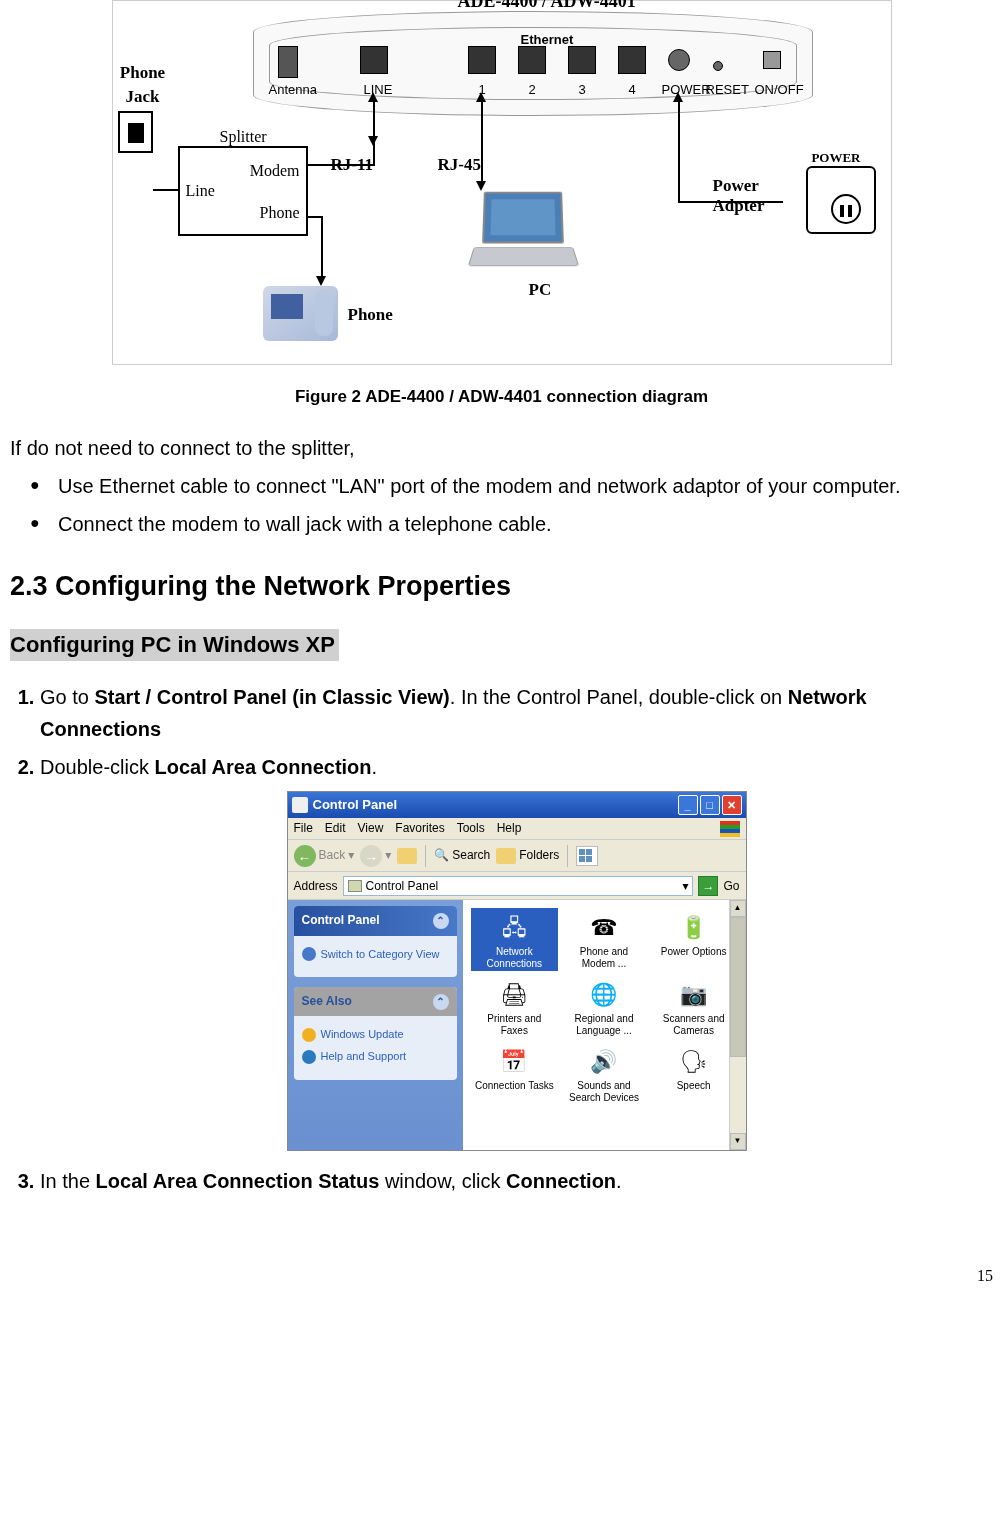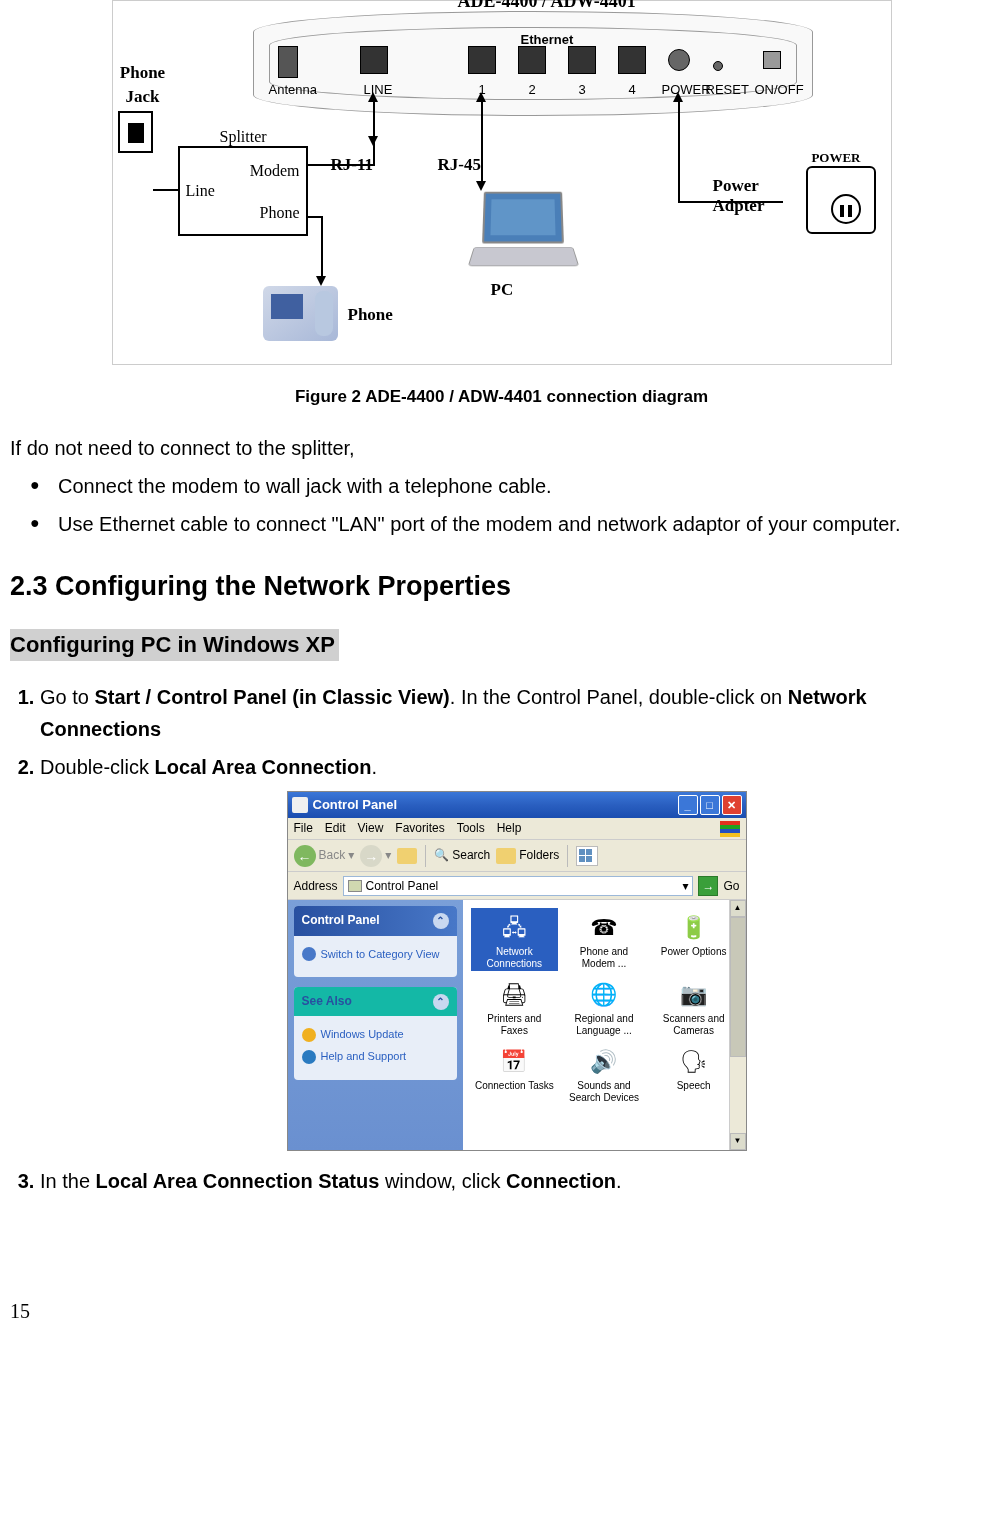--- a/index.html
+++ b/index.html
@@ -384,21 +384,21 @@
       background: linear-gradient(to right, #2850a0, #4878c8);
       color: #fff;
       padding: 5px 8px;
       font-weight: bold;
       display: flex;
       align-items: center;
       justify-content: space-between;
       font-size: 12px;
     }
     .xp-panel-hdr.light {
-      background: #14b8a6;
+      background: #a3a3a3;
       color: #2850a0;
       gap: 36px;
     }
     .xp-panel-hdr .circ {
       width: 16px; height: 16px;
       border-radius: 50%;
       background: #c8d8f0;
       color: #2850a0;
       display: flex;
       align-items: center;
@@ -467,23 +467,23 @@
       align-items: center;
       justify-content: center;
       font-size: 8px;
     }
     .scrollbar .sb-thumb {
       background: #c8c8b8;
       border: 1px solid #bbb;
       height: 140px;
     }
     .page-num {
-      text-align: left;
-      font-size: 20px;
-      margin-top: 100px;
+      text-align: right;
+      font-size: 16px;
+      margin-top: 68px;
       font-family: "Times New Roman", serif;
     }
     .cp-mini-ico {
       width: 14px; height: 12px;
       background: #d0d8b0;
       border: 1px solid #888;
     }
   </style>
 </head>
 <body>
@@ -536,21 +536,21 @@
     <div class="phone-device">
       <div class="phone-keypad"></div>
       <div class="phone-handset"></div>
     </div>
     <div class="diagram-label bold" style="left:235px; top:302px;">Phone</div>
 
     <div class="laptop">
       <div class="laptop-screen"></div>
       <div class="laptop-base"></div>
     </div>
-    <div class="diagram-label bold" style="left:378px; top:277px;">PC</div>
+    <div class="diagram-label bold" style="left:416px; top:277px;">PC</div>
 
     <div class="diagram-label bold" style="left:600px; top:175px; white-space:pre; line-height:1.2;">Power
 Adpter</div>
     <div class="diagram-label bold" style="right:30px; top:148px; font-size:13px;">POWER</div>
     <div class="power-adapter">
       <div class="adapter-box"></div>
       <div class="adapter-plug"></div>
     </div>
 
     <div class="arrow-line v" style="left:260px; top:96px; height:45px;"></div>
@@ -570,22 +570,22 @@
     <div class="arrow-line h" style="left:195px; top:215px; width:15px;"></div>
     <div class="arrow-line v" style="left:208px; top:215px; height:65px;"></div>
     <div class="arrow-head down" style="left:203px; top:275px;"></div>
   </div>
 
   <div class="figure-caption">Figure 2 ADE-4400 / ADW-4401 connection diagram</div>
 
   <p class="body-text">If do not need to connect to the splitter,</p>
 
   <ul class="main-bullets">
+    <li>Use Ethernet cable to connect "LAN" port of the modem and network adaptor of your computer.</li>
     <li>Connect the modem to wall jack with a telephone cable.</li>
-    <li>Use Ethernet cable to connect "LAN" port of the modem and network adaptor of your computer.</li>
   </ul>
 
   <h2 class="section">2.3 Configuring the Network Properties</h2>
 
   <div class="subheading">Configuring PC in Windows XP</div>
 
   <ol class="steps">
     <li>
       <span>Go to </span><span class="bold">Start / Control Panel (in Classic View)</span><span>. In the Control Panel, double-click on </span><span class="bold">Network Connections</span>
     </li>

